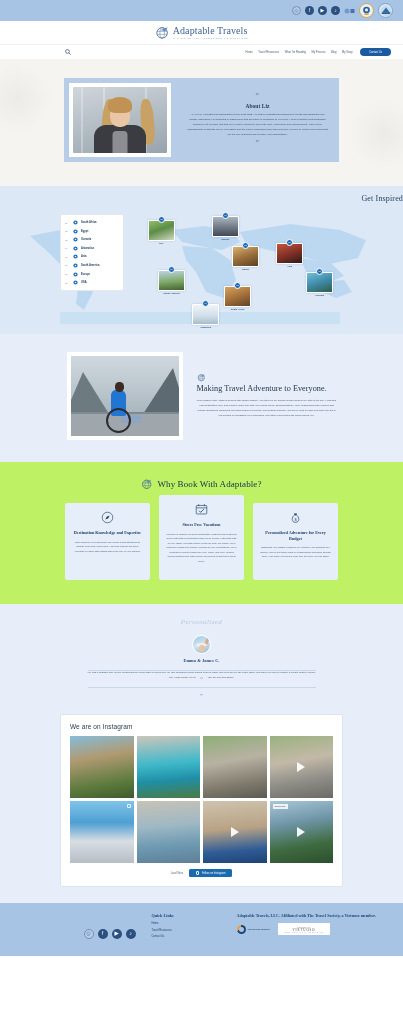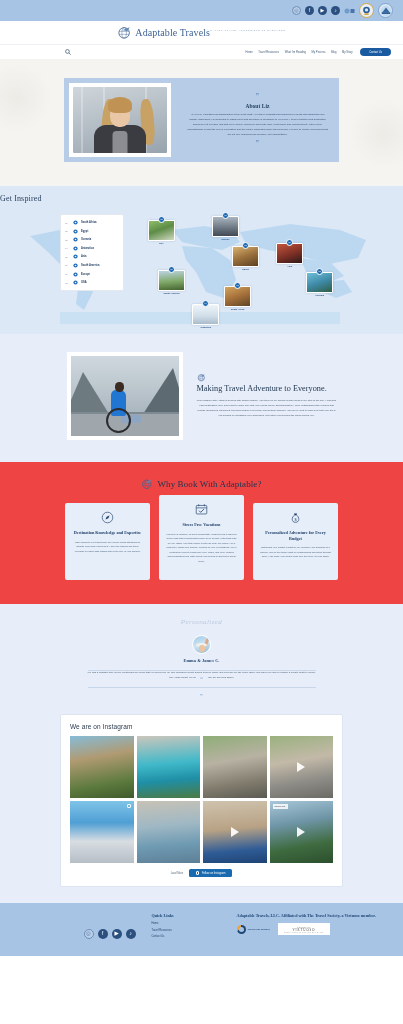--- a/index.html
+++ b/index.html
@@ -39,21 +39,21 @@
   }
 
   
   .header {
     height:23px; background:#ffffff;
     display:flex; align-items:center; justify-content:center;
     position:relative;
   }
   .logo-wrap { display:flex; align-items:center; gap:3px; }
   .logo-mark { width:15px; height:15px; flex:none; }
-  .brand { display:flex; flex-direction:row; justify-content:center; }
+  .brand { display:flex; flex-direction:column; justify-content:center; }
   .brand-name {
     font-family:"Liberation Serif", serif;
     font-size:10px; color:#3f6394; letter-spacing:.1px; line-height:1;
   }
   .brand-sub {
     font-size:2.3px; color:#8aa4c4; letter-spacing:.7px;
     margin-top:1.2px; line-height:1;
   }
 
   
@@ -133,21 +133,21 @@
     font-family:"Liberation Serif", serif; font-size:5.4px; font-weight:bold;
     color:#24405f; margin:2.5px 0 3px; letter-spacing:.1px;
   }
   .about-body {
     font-size:2.45px; line-height:2.05; color:#2c4967; text-align:center;
     letter-spacing:.02px;
   }
 
   
   .inspired {
-    background:#dce8f6; padding:8px 0 3px; text-align:left;
+    background:#dce8f6; padding:8px 0 3px; text-align:right;
   }
   .inspired h2 {
     font-family:"Liberation Serif", serif; font-weight:normal;
     font-size:8px; color:#2b4361; letter-spacing:.15px;
   }
   .map-sec {
     background:#dce8f6; padding:6px 0 18px; position:relative; height:128px;
   }
   .map-canvas { position:absolute; inset:0; }
   .legend {
@@ -216,21 +216,21 @@
   .access-h2 {
     font-family:"Liberation Serif", serif; font-weight:normal;
     font-size:8.2px; line-height:1.28; color:#20364f; letter-spacing:.05px;
   }
   .access-p {
     font-size:2.4px; line-height:2.05; color:#3d5063; margin-top:4px;
     text-align:center; letter-spacing:.02px;
   }
 
   
-  .why { background:#ef4444; padding:16px 0 24px; }
+  .why { background:#bef264; padding:16px 0 24px; }
   .why-head {
     display:flex; align-items:center; justify-content:center; gap:4px; margin-bottom:13px;
   }
   .why-logo { width:12px; height:12px; }
   .why-head h2 {
     font-family:"Liberation Serif", serif; font-weight:normal;
     font-size:9px; color:#21364e; letter-spacing:.1px;
   }
   .cards { display:flex; justify-content:center; gap:9px; }
   .card {

